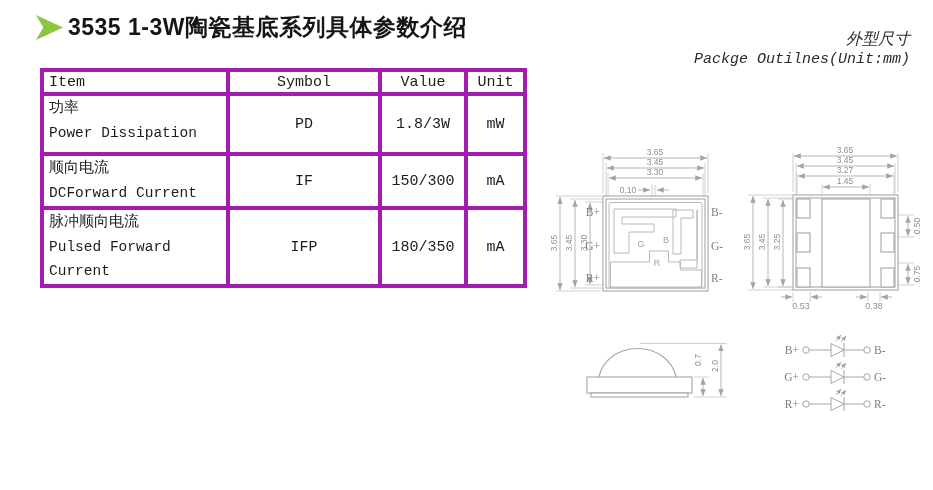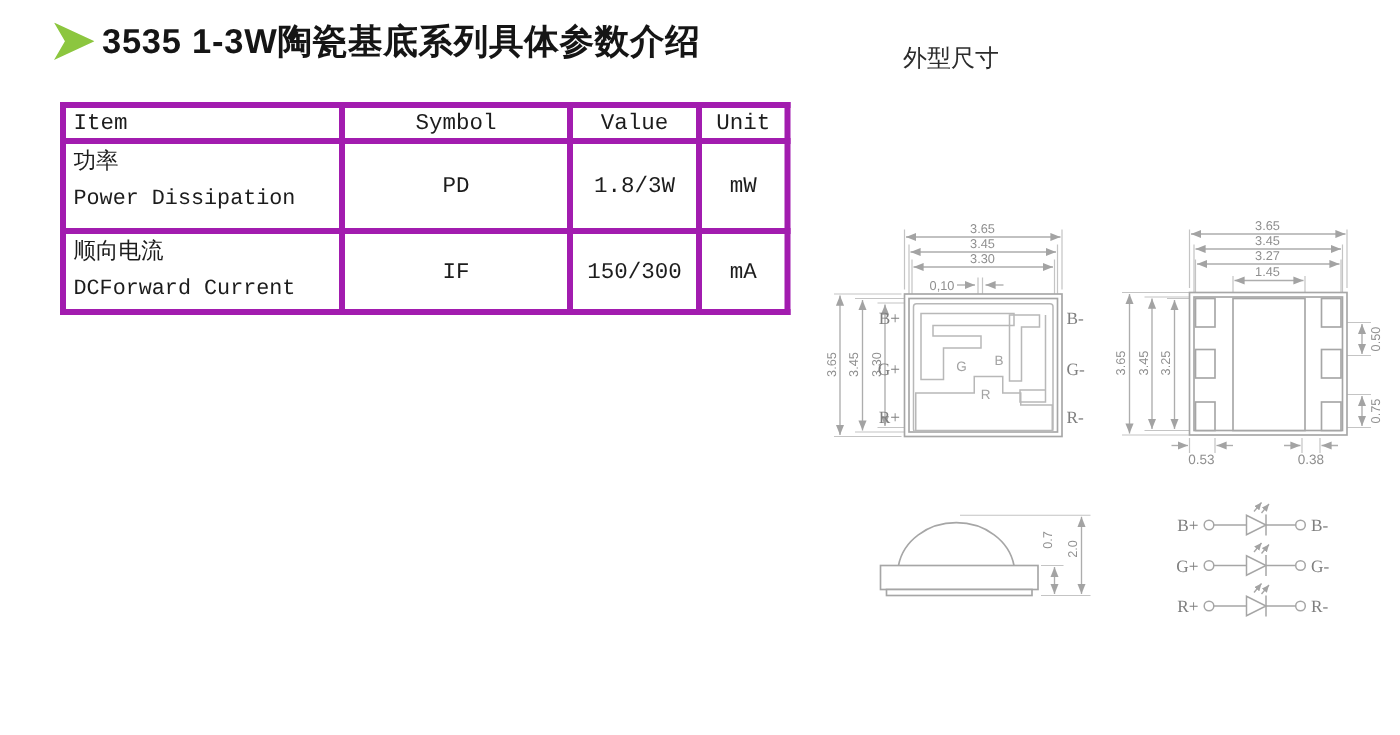--- a/index.html
+++ b/index.html
@@ -7,22 +7,22 @@
   .page { position:relative; width:933px; height:490px; background:#fff; overflow:hidden;
           font-family:"Liberation Sans", sans-serif;padding-left:28px; }
 
   
   .main-title { position:absolute; left:36px; top:12px; display:flex; align-items:center; gap:5px; }
   .chevron { width:27px; height:25px; background:#8CC63F;
              clip-path:polygon(0% 0%, 100% 50%, 0% 100%, 27% 50%); }
   .main-title-text { font-size:23px; font-weight:bold; color:#151515; letter-spacing:0.5px; }
 
   
-  .outline-header { position:absolute; left:602px; top:30px; width:280px; text-align:left;
-                    color:#2b2b2b; font-family:"Liberation Mono","DejaVu Sans Mono",monospace; }
+  .outline-header { position:absolute; left:630px; top:30px; width:280px; text-align:right;
+                    color:#2b2b2b; font-family:"Liberation Mono","DejaVu Sans Mono",monospace;font-style:italic; }
   .outline-title-cn { font-size:16px; line-height:20px; }
   .outline-title-en { font-size:15px; line-height:19px; }
 
   
   table.params { position:absolute; left:40px; top:68px; width:483px; border-collapse:collapse;
                  table-layout:fixed; border:2px solid #1a1a1a; color:#1c1c1c;
                  font-family:"Liberation Mono","DejaVu Sans Mono",monospace; }
   table.params th, table.params td { border:4px solid #a21caf; }
   table.params th { font-weight:normal; font-size:15px; height:24px; text-align:center; }
   table.params th.col-item { text-align:left; padding-left:5px; }
@@ -50,20 +50,21 @@
 
 <div class="page">
 
   <div class="main-title">
     <div class="chevron"></div>
     <div class="main-title-text">3535 1-3W陶瓷基底系列具体参数介绍</div>
   </div>
 
   <div class="outline-header">
     <div class="outline-title-cn">外型尺寸</div>
+    <div class="outline-title-en">Packge Outilnes(Unit:mm)</div>
   </div>
 
   <table class="params">
     <colgroup>
         <col style="width:186px">
         <col style="width:152px">
         <col style="width:86px">
         <col style="width:59px">
       </colgroup>
     <tbody>
@@ -84,20 +85,29 @@
     </tr>
     <tr style="height:49px">
       <td class="item-cell">
         <div class="item-cn">顺向电流</div>
         <div class="item-en">DCForward Current</div>
       </td>
       <td class="c">IF</td>
       <td class="c">150/300</td>
       <td class="c">mA</td>
     </tr>
+    <tr style="height:74px">
+      <td class="item-cell">
+        <div class="item-cn">脉冲顺向电流</div>
+        <div class="item-en">Pulsed Forward Current</div>
+      </td>
+      <td class="c">IFP</td>
+      <td class="c">180/350</td>
+      <td class="c">mA</td>
+    </tr>
   </tbody>
     </table>
 
   <svg class="drawing" width="933" height="490" viewBox="0 0 933 490">
     <defs>
       <marker id="arrow" markerWidth="8" markerHeight="6" refX="7.5" refY="3" orient="auto-start-reverse">
         <path d="M0,0 L7.5,3 L0,6 Z" fill="#a3a3a3"></path>
       </marker>
       <marker id="arrowSm" markerWidth="6" markerHeight="5" refX="5.5" refY="2.5" orient="auto">
         <path d="M0,0 L5.5,2.5 L0,5 Z" fill="#a3a3a3"></path>

